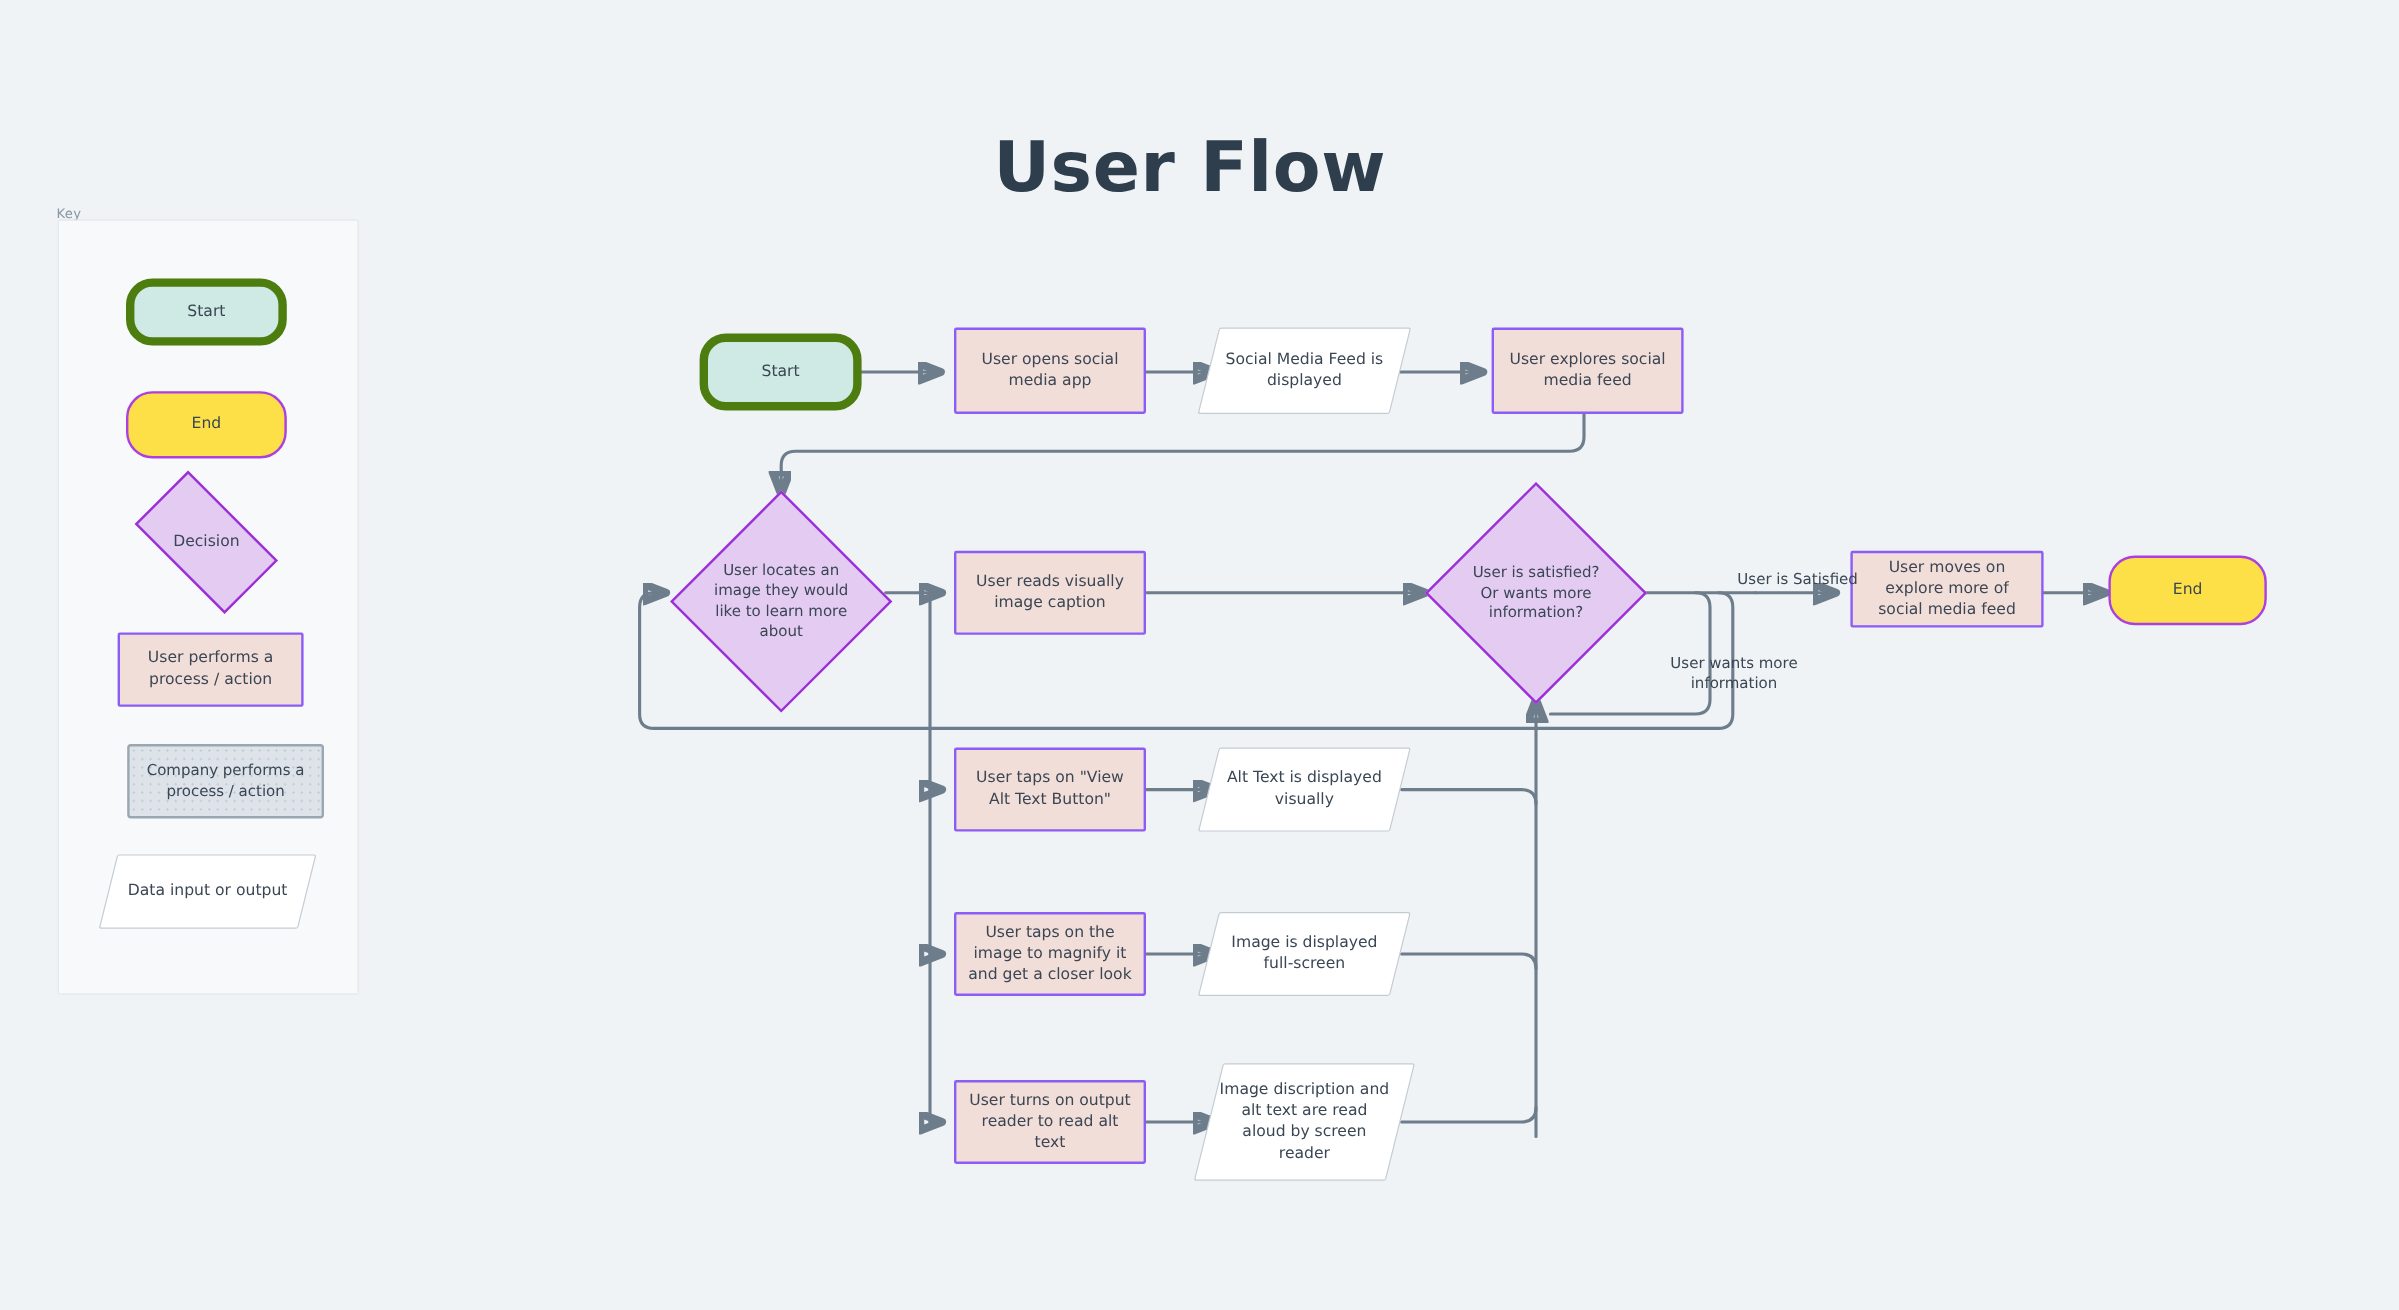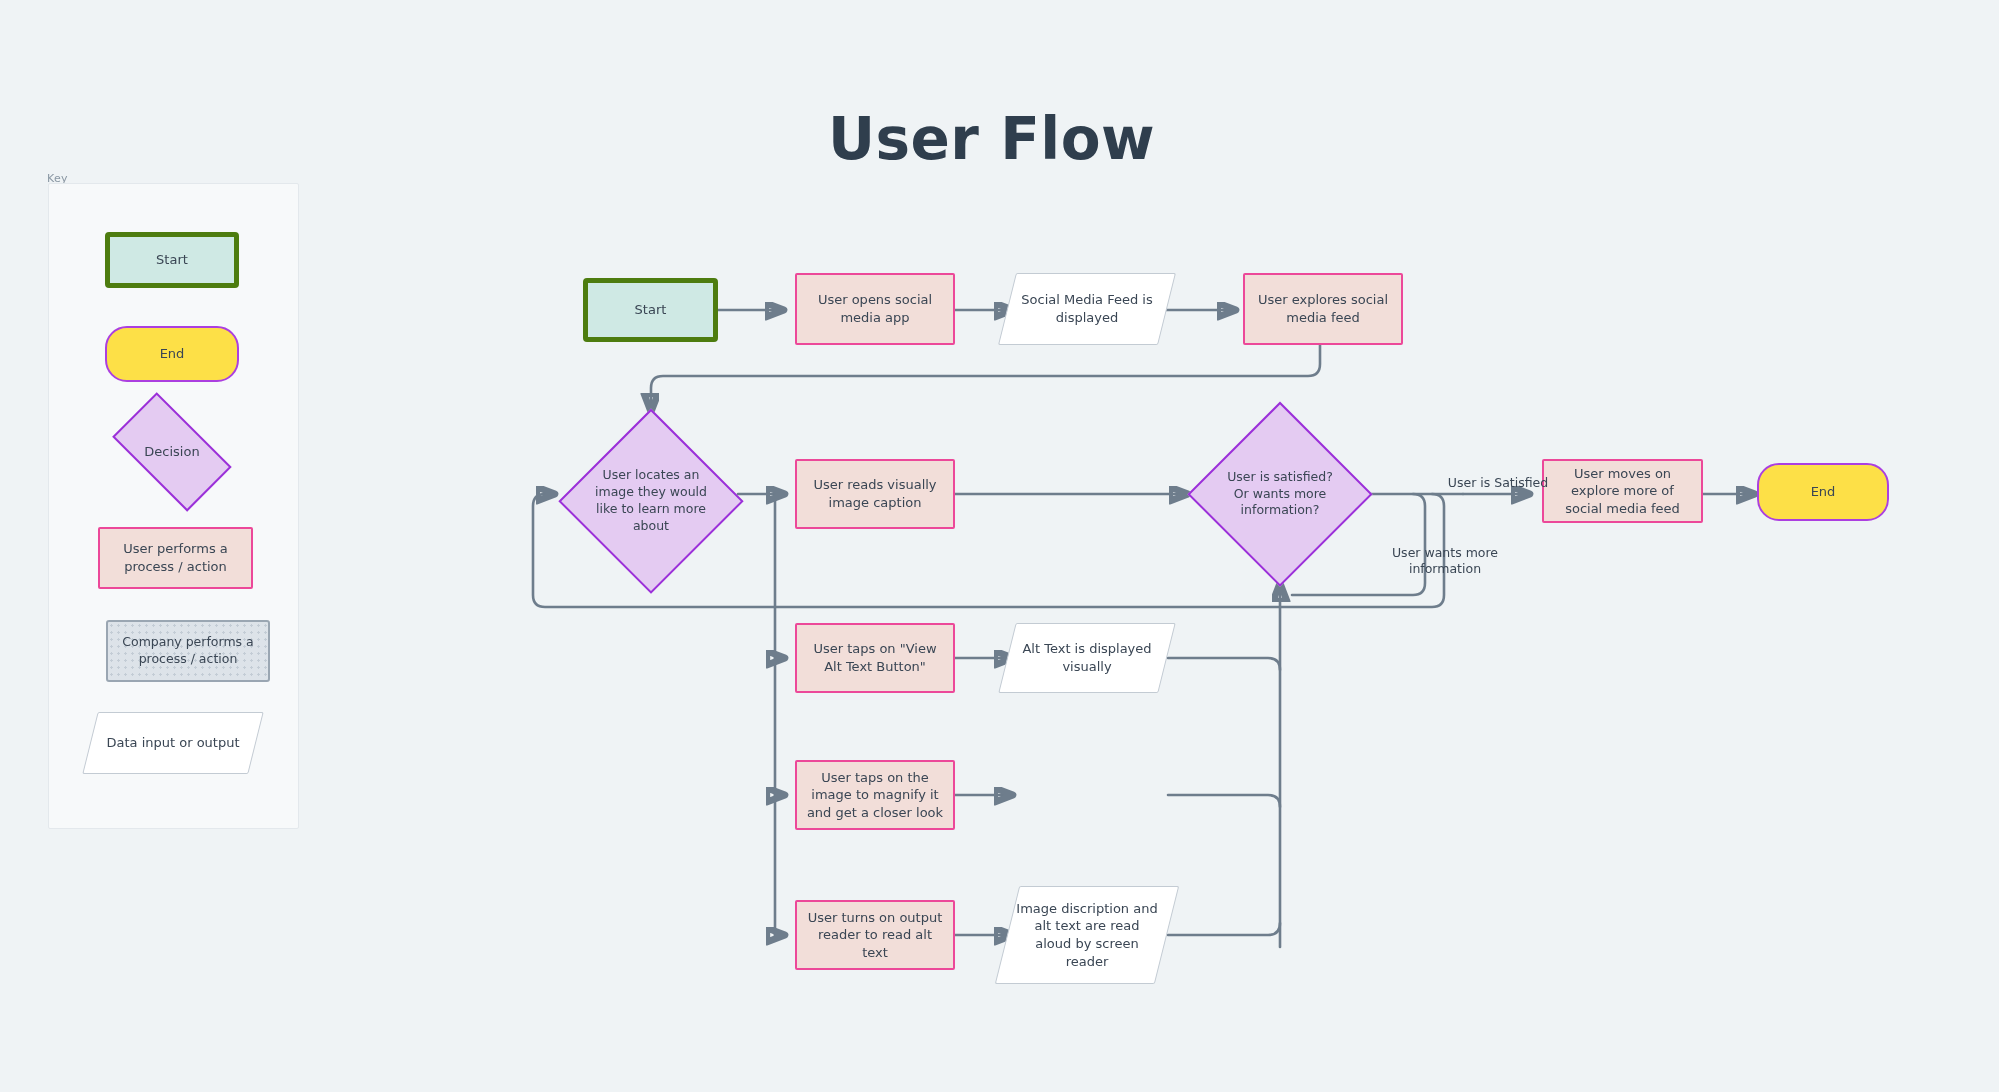--- a/index.html
+++ b/index.html
@@ -36,27 +36,27 @@
   
   .node{
     position:absolute;display:flex;align-items:center;justify-content:center;
     text-align:center;box-sizing:border-box;
     color:#3a4654;font-size:13px;line-height:1.35;
     padding:4px 9px;
   }
   .node .lbl{position:relative;z-index:3;display:block;}
 
   .terminator-start{
-    background:#cfe9e4;border:5px solid #4d7c0f;border-radius:4px;
+    background:#cfe9e4;border:7px solid #4d7c0f;border-radius:22px;
   }
   .terminator-end{
     background:#fde047;border:2px solid #ab3fe0;border-radius:22px;
   }
   .process-user{
-    background:#f2ded9;border:2px solid #ec4899;border-radius:2px;
+    background:#f2ded9;border:2px solid #8b5cf6;border-radius:2px;
   }
   .process-company{
     background:#dde3e9;border:2px solid #9aa6b2;border-radius:3px;
     background-image:radial-gradient(#c3ccd5 1px, transparent 1.1px);
     background-size:7px 7px;
   }
   
   .data-io{background:transparent;border:none;}
   .data-io::before{
     content:"";position:absolute;inset:0;
@@ -203,20 +203,23 @@
   </div>
 
   <div class="node data-io" style="left:1007px;top:623px;width:160px;height:70px;">
     <span class="lbl">Alt Text is displayed visually</span>
   </div>
 
   <div class="node process-user" style="left:795px;top:760px;width:160px;height:70px;">
     <span class="lbl">User taps on the image to magnify it and get a closer look</span>
   </div>
 
+  <div class="node data-io" style="left:1007px;top:760px;width:160px;height:70px;">
+    <span class="lbl">Image is displayed full-screen</span>
+  </div>
 
   <div class="node process-user" style="left:795px;top:900px;width:160px;height:70px;">
     <span class="lbl">User turns on output reader to read alt text</span>
   </div>
 
   <div class="node data-io" style="left:1007px;top:886px;width:160px;height:98px;">
     <span class="lbl">Image discription and alt text are read aloud by screen reader</span>
   </div>
 
   <div class="edge-label" style="left:1443px;top:475px;width:110px;">

